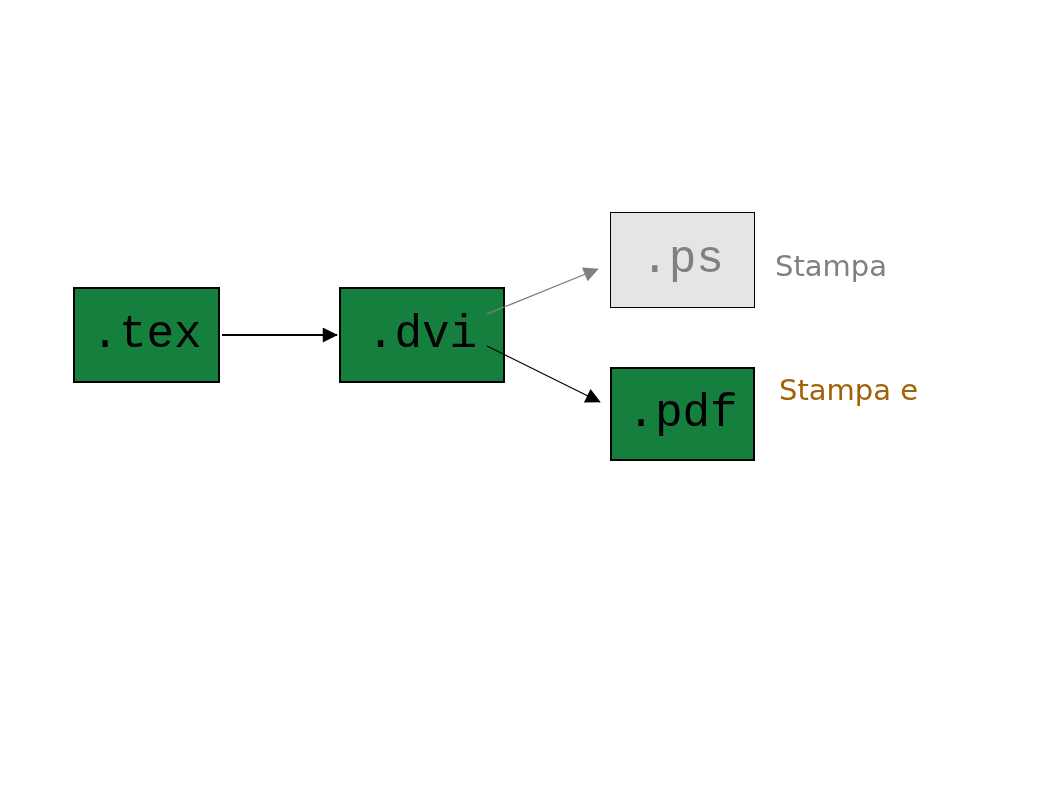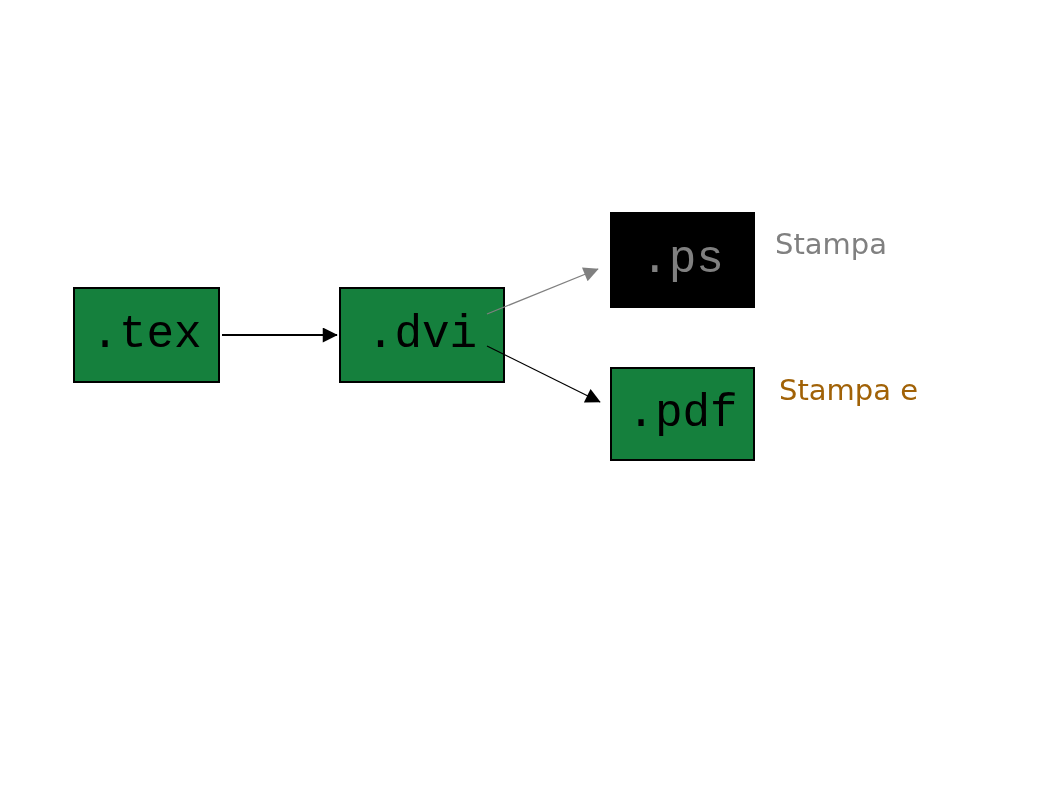--- a/index.html
+++ b/index.html
@@ -22,35 +22,35 @@
     justify-content: center;
     font-family: "Liberation Mono", "DejaVu Sans Mono", monospace;
     font-size: 46px;
     background: #15803d;
     border: 2px solid #000000;
     color: #000000;
   }
   .node-tex { left: 73px;  top: 287px; width: 147px; height: 96px; }
   .node-dvi { left: 339px; top: 287px; width: 166px; height: 96px; }
   .node-ps  { left: 610px; top: 212px; width: 145px; height: 96px;
-              background: #000000; color: #808080; border-width: 1px; }
+              background: #e5e5e5; color: #808080; border-width: 1px; }
   .node-pdf { left: 610px; top: 367px; width: 145px; height: 94px; }
   .arrows {
     position: absolute;
     left: 0; top: 0;
     width: 1058px; height: 794px;
     pointer-events: none;
   }
   .caption {
     position: absolute;
     font-size: 29px;
     line-height: 37px;
     white-space: nowrap;
   }
-  .caption-ps  { left: 775px; top: 226px; color: #808080; }
+  .caption-ps  { left: 775px; top: 248px; color: #808080; }
   .caption-pdf { left: 779px; top: 372px; color: #a16207; }
 </style>
 </head>
 <body>
 
 <div class="canvas">
 
   <div class="node node-tex">
     <span>.tex</span>
   </div>

